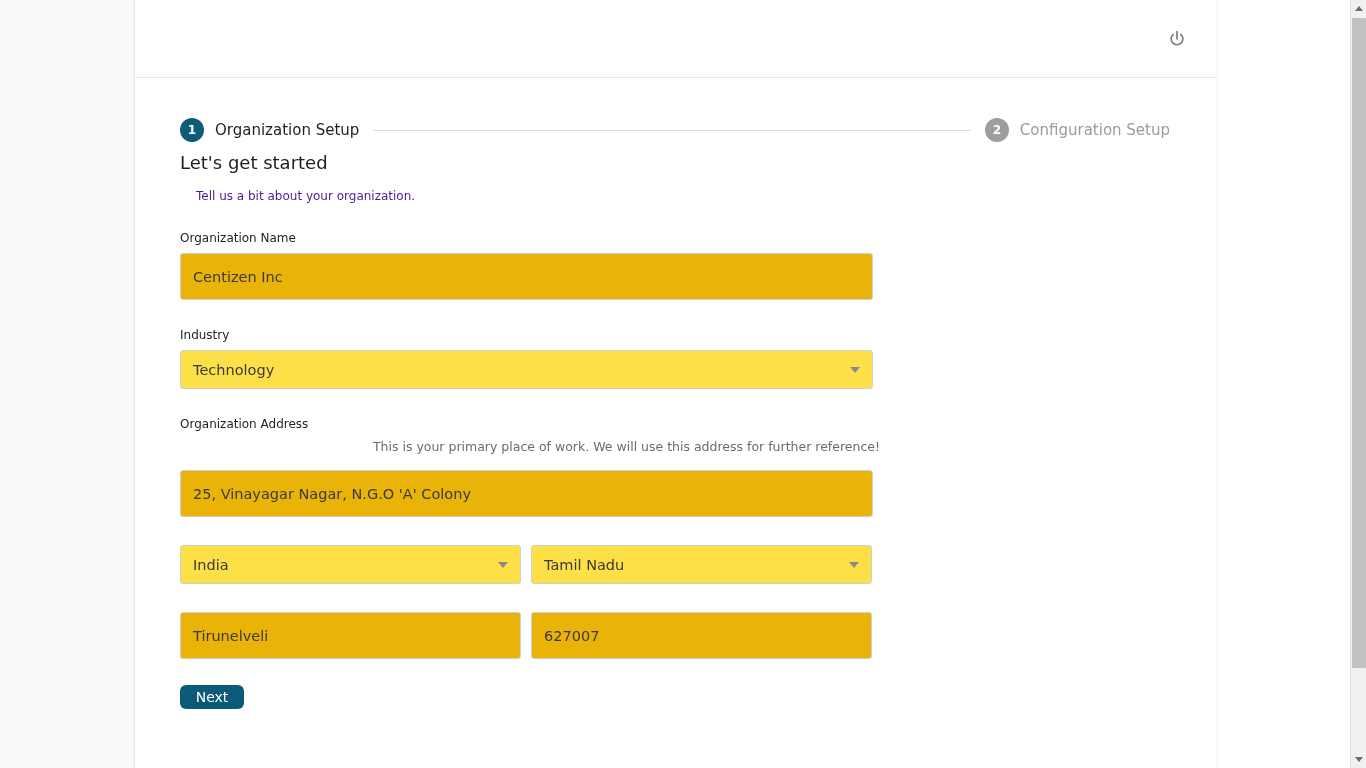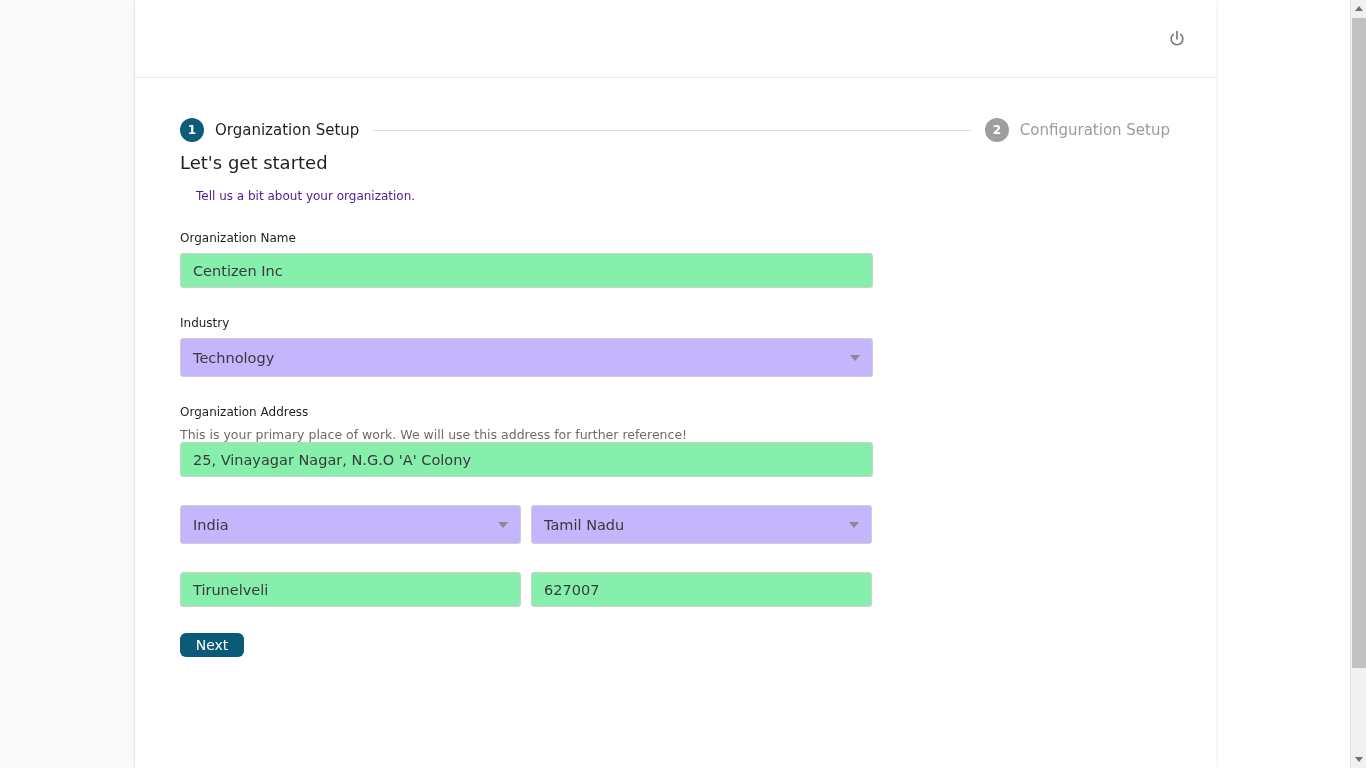--- a/index.html
+++ b/index.html
@@ -141,45 +141,46 @@
 
   .field-label {
     font-size: 12px;
     color: #1f1f1f;
     margin-bottom: 8px;
   }
   .field-hint {
     font-size: 12.5px;
     color: #6c6c6c;
     margin-top: 2px;
-    margin-bottom: 0;
+    margin-bottom: 16px;
+    text-align: right;
   }
   .field-block { margin-top: 28px; }
 
   .text-input {
     width: 693px;
-    height: 35px;
+    height: 47px;
     border: 1px solid #cfcfcf;
     border-radius: 3px;
-    background: #86efac;
+    background: #eab308;
     font-size: 14.5px;
     color: #3a3a3a;
     padding: 0 12px;
     font-family: "DejaVu Sans", "Liberation Sans", sans-serif;
     outline: none;
     display: flex;
     align-items: center;
   }
   .select-input {
     position: relative;
     width: 693px;
     height: 39px;
     border: 1px solid #cfcfcf;
     border-radius: 3px;
-    background: #c4b5fd;
+    background: #fde047;
     font-size: 14.5px;
     color: #3a3a3a;
     padding: 0 12px;
     display: flex;
     align-items: center;
     cursor: pointer;
   }
   .caret {
     position: absolute;
     right: 12px;

